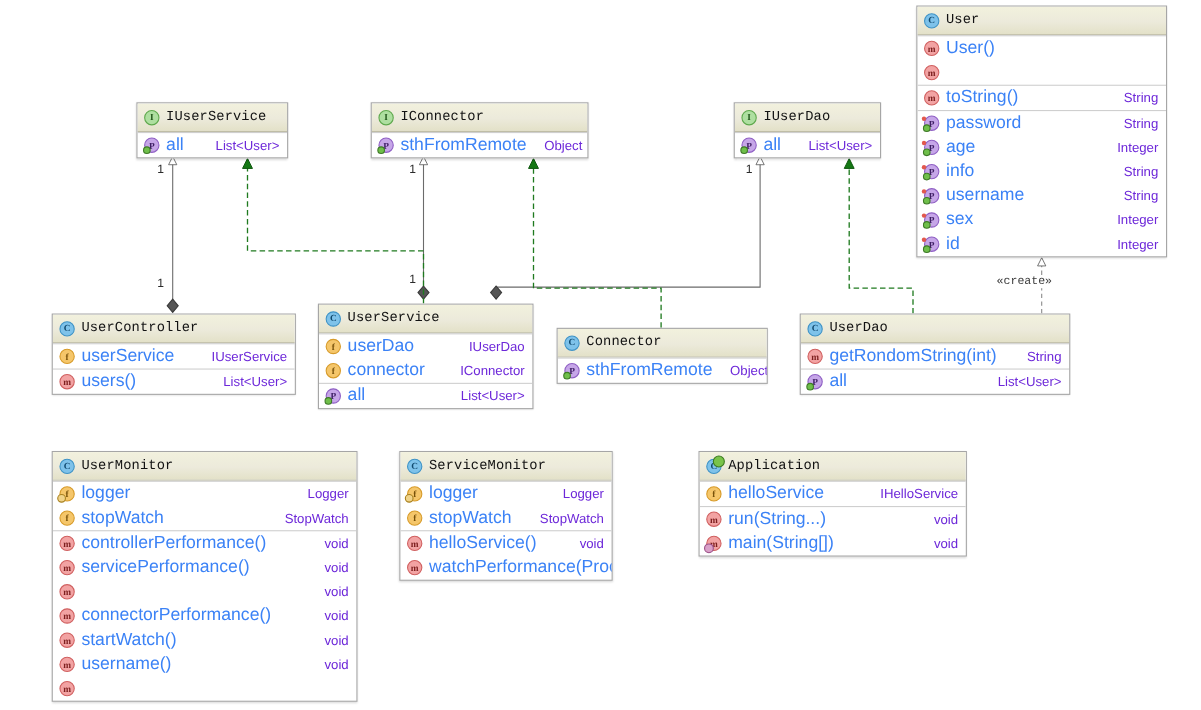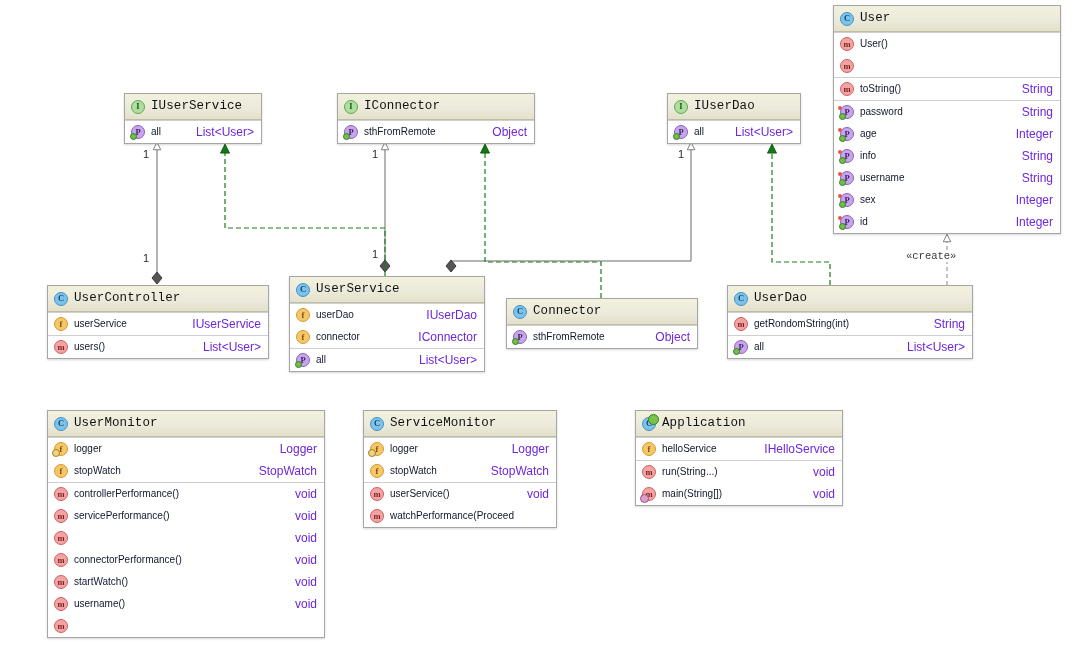--- a/index.html
+++ b/index.html
@@ -30,21 +30,21 @@
   }
   .umlbox .hdr .ttl{font-size:12.5px;color:#121212;letter-spacing:.1px;font-family:Liberation Mono, monospace;}
   .sect{border-top:1px solid #cfcfcf;}
   .sect:first-of-type{border-top:none;}
   .row{
     height:22px;line-height:22px;
     display:flex;align-items:center;gap:6px;
     padding:0 7px 0 6px;
     white-space:nowrap;
   }
-  .row .nm{font-size:10px;color:#0f172a;}
+  .row .nm{font-size:16px;color:#3b82f6;}
   .row .ty{margin-left:auto;font-size:12px;color:#6d28d9;padding-left:10px;}
 
   
   .ic{position:relative;width:14px;height:14px;flex:0 0 14px;display:inline-block;}
   .ic .disc{
     position:absolute;left:0;top:0;width:14px;height:14px;border-radius:50%;
     display:flex;align-items:center;justify-content:center;
     font-size:8.5px;font-weight:bold;font-family:"Liberation Serif","DejaVu Serif",serif;
     color:#ffffff;box-sizing:border-box;
   }
@@ -486,33 +486,33 @@
           </span>
         <span class="nm">stopWatch</span>
         <span class="ty">StopWatch</span>
       </div>
     </div>
     <div class="sect">
       <div class="row">
         <span class="ic ic-method">
             <span class="disc">m</span>
           </span>
-        <span class="nm">userService()</span>
+        <span class="nm">helloService()</span>
         <span class="ty">void</span>
       </div>
       <div class="row clip">
         <span class="ic ic-method">
             <span class="disc">m</span>
           </span>
         <span class="nm">watchPerformance(Proceed</span>
       </div>
     </div>
   </div>
 
-  <div class="umlbox" style="left:635px;top:410px;width:208px;">
+  <div class="umlbox" style="left:635px;top:410px;width:244px;">
     <div class="hdr">
       <span class="ic ic-class">
           <span class="disc">C</span>
           <span class="dot-ann"></span>
         </span>
       <span class="ttl">Application</span>
     </div>
     <div class="sect">
       <div class="row">
         <span class="ic ic-field">

